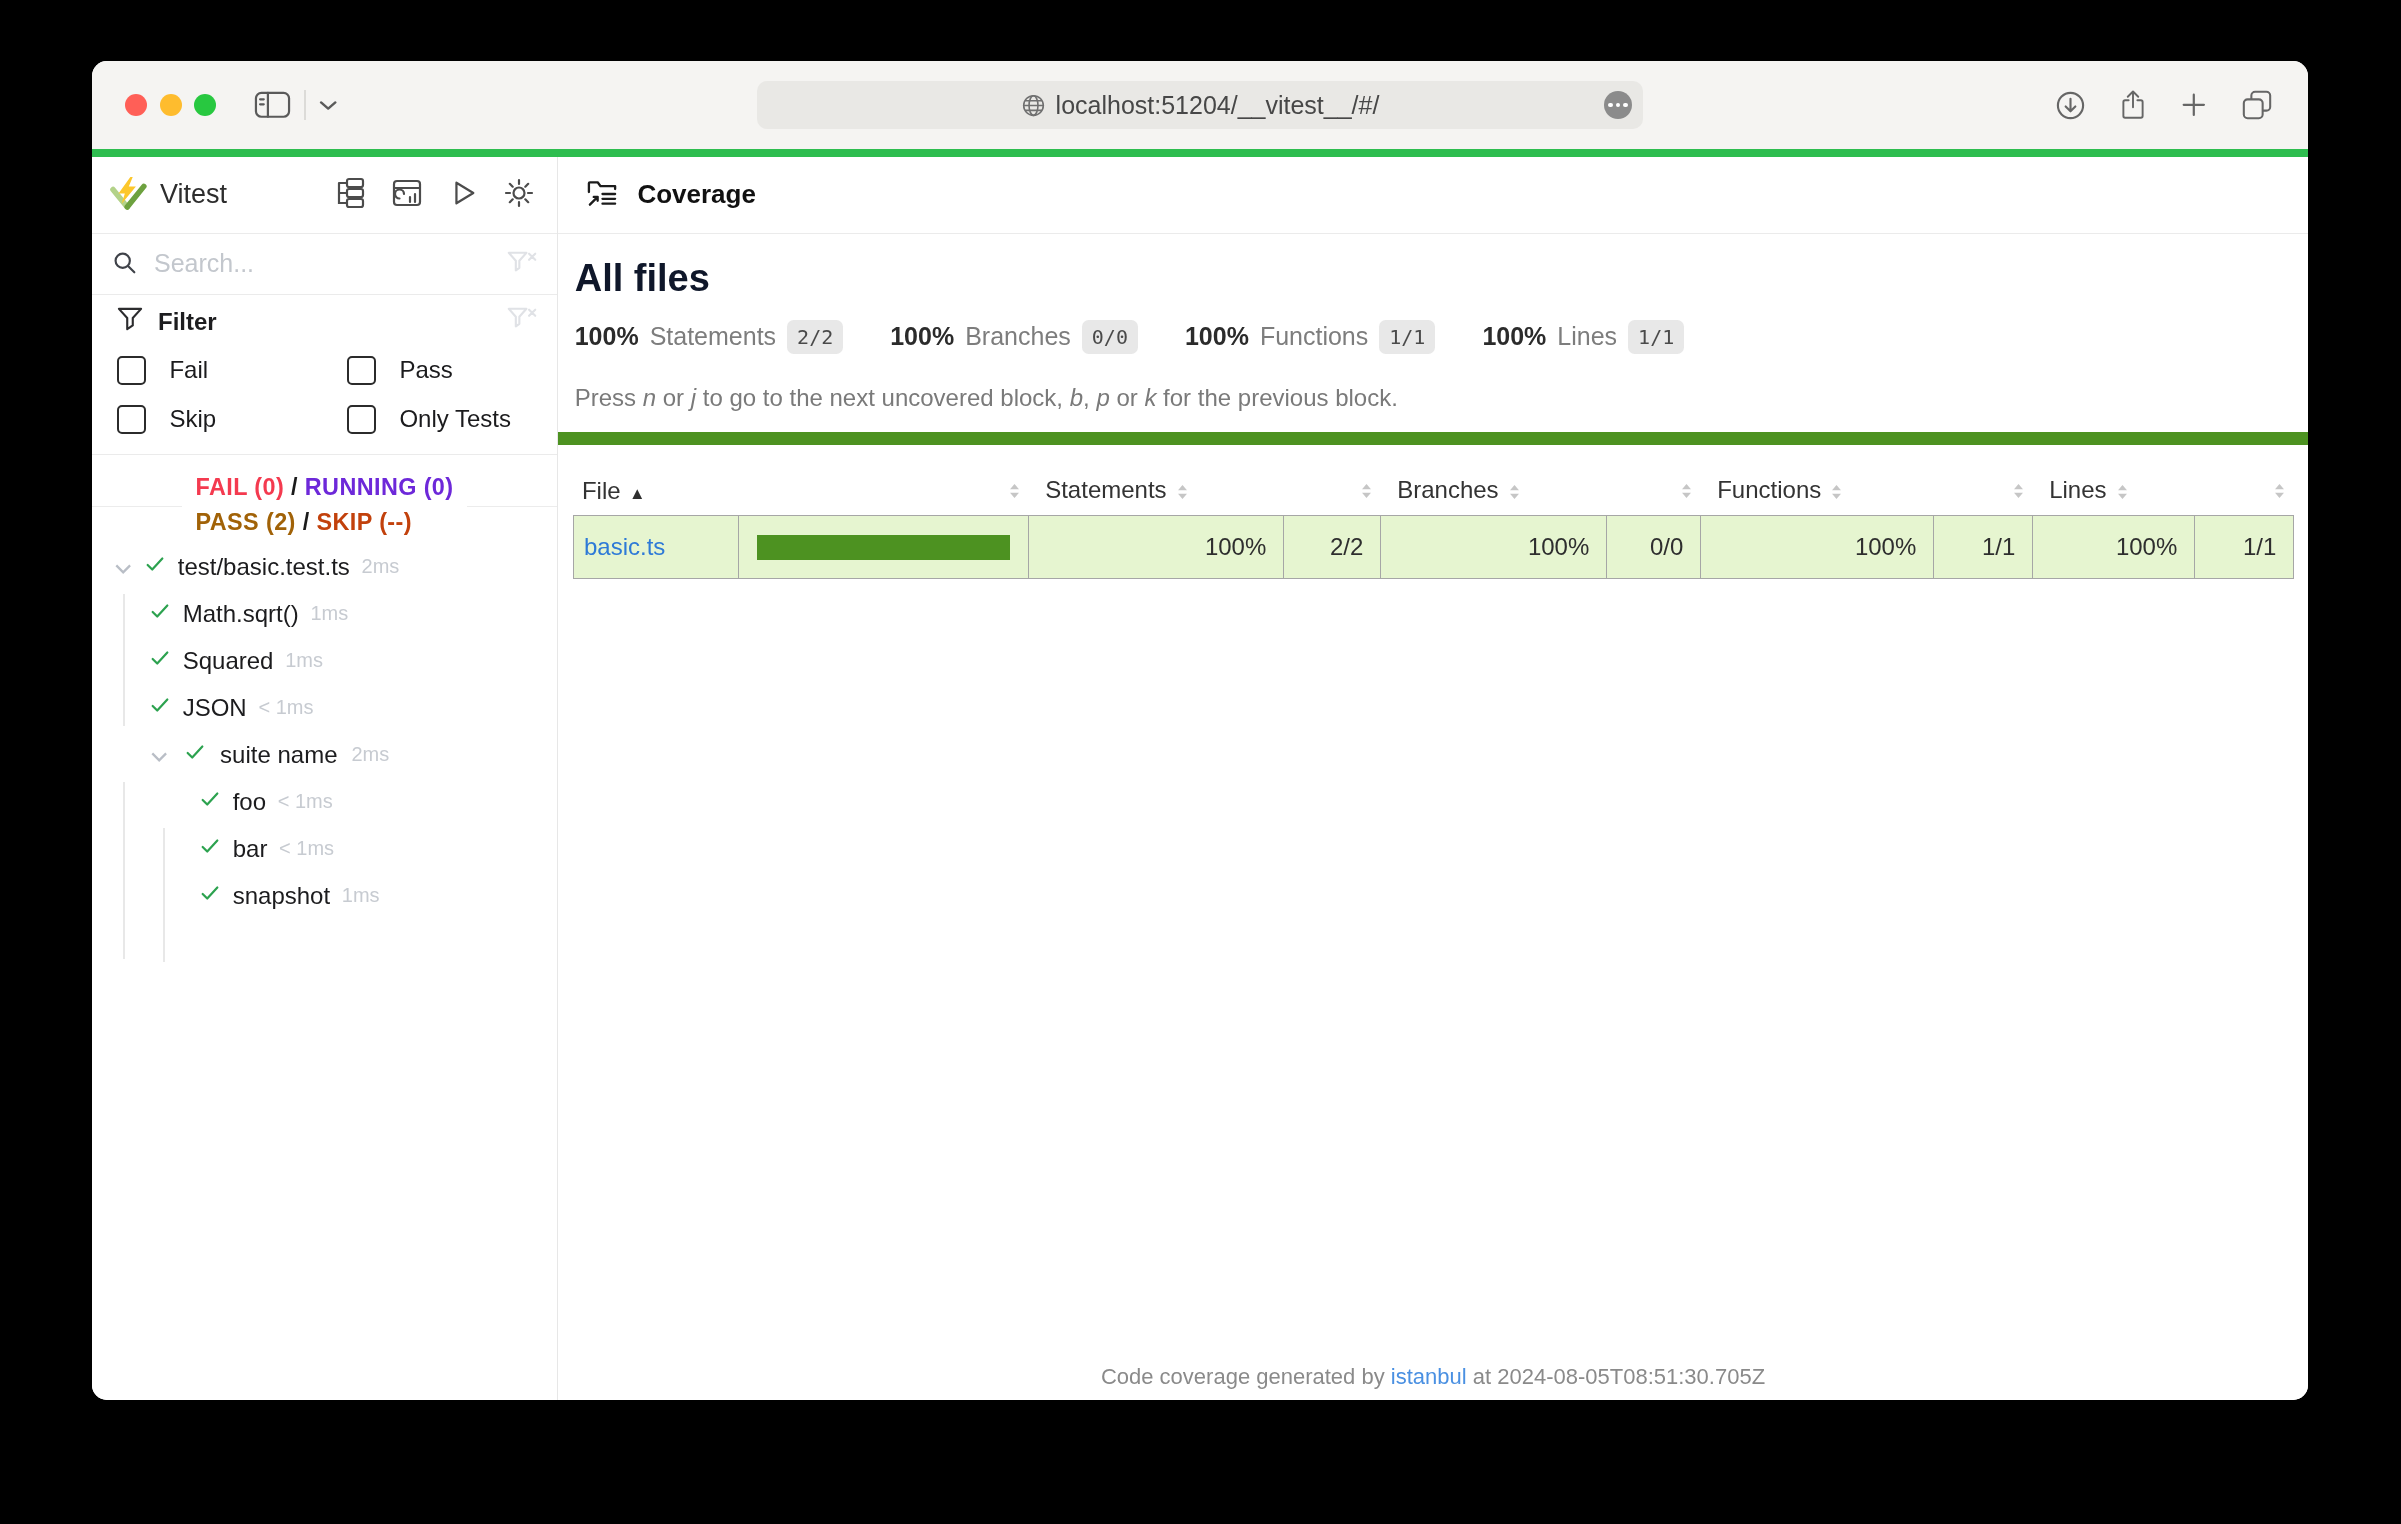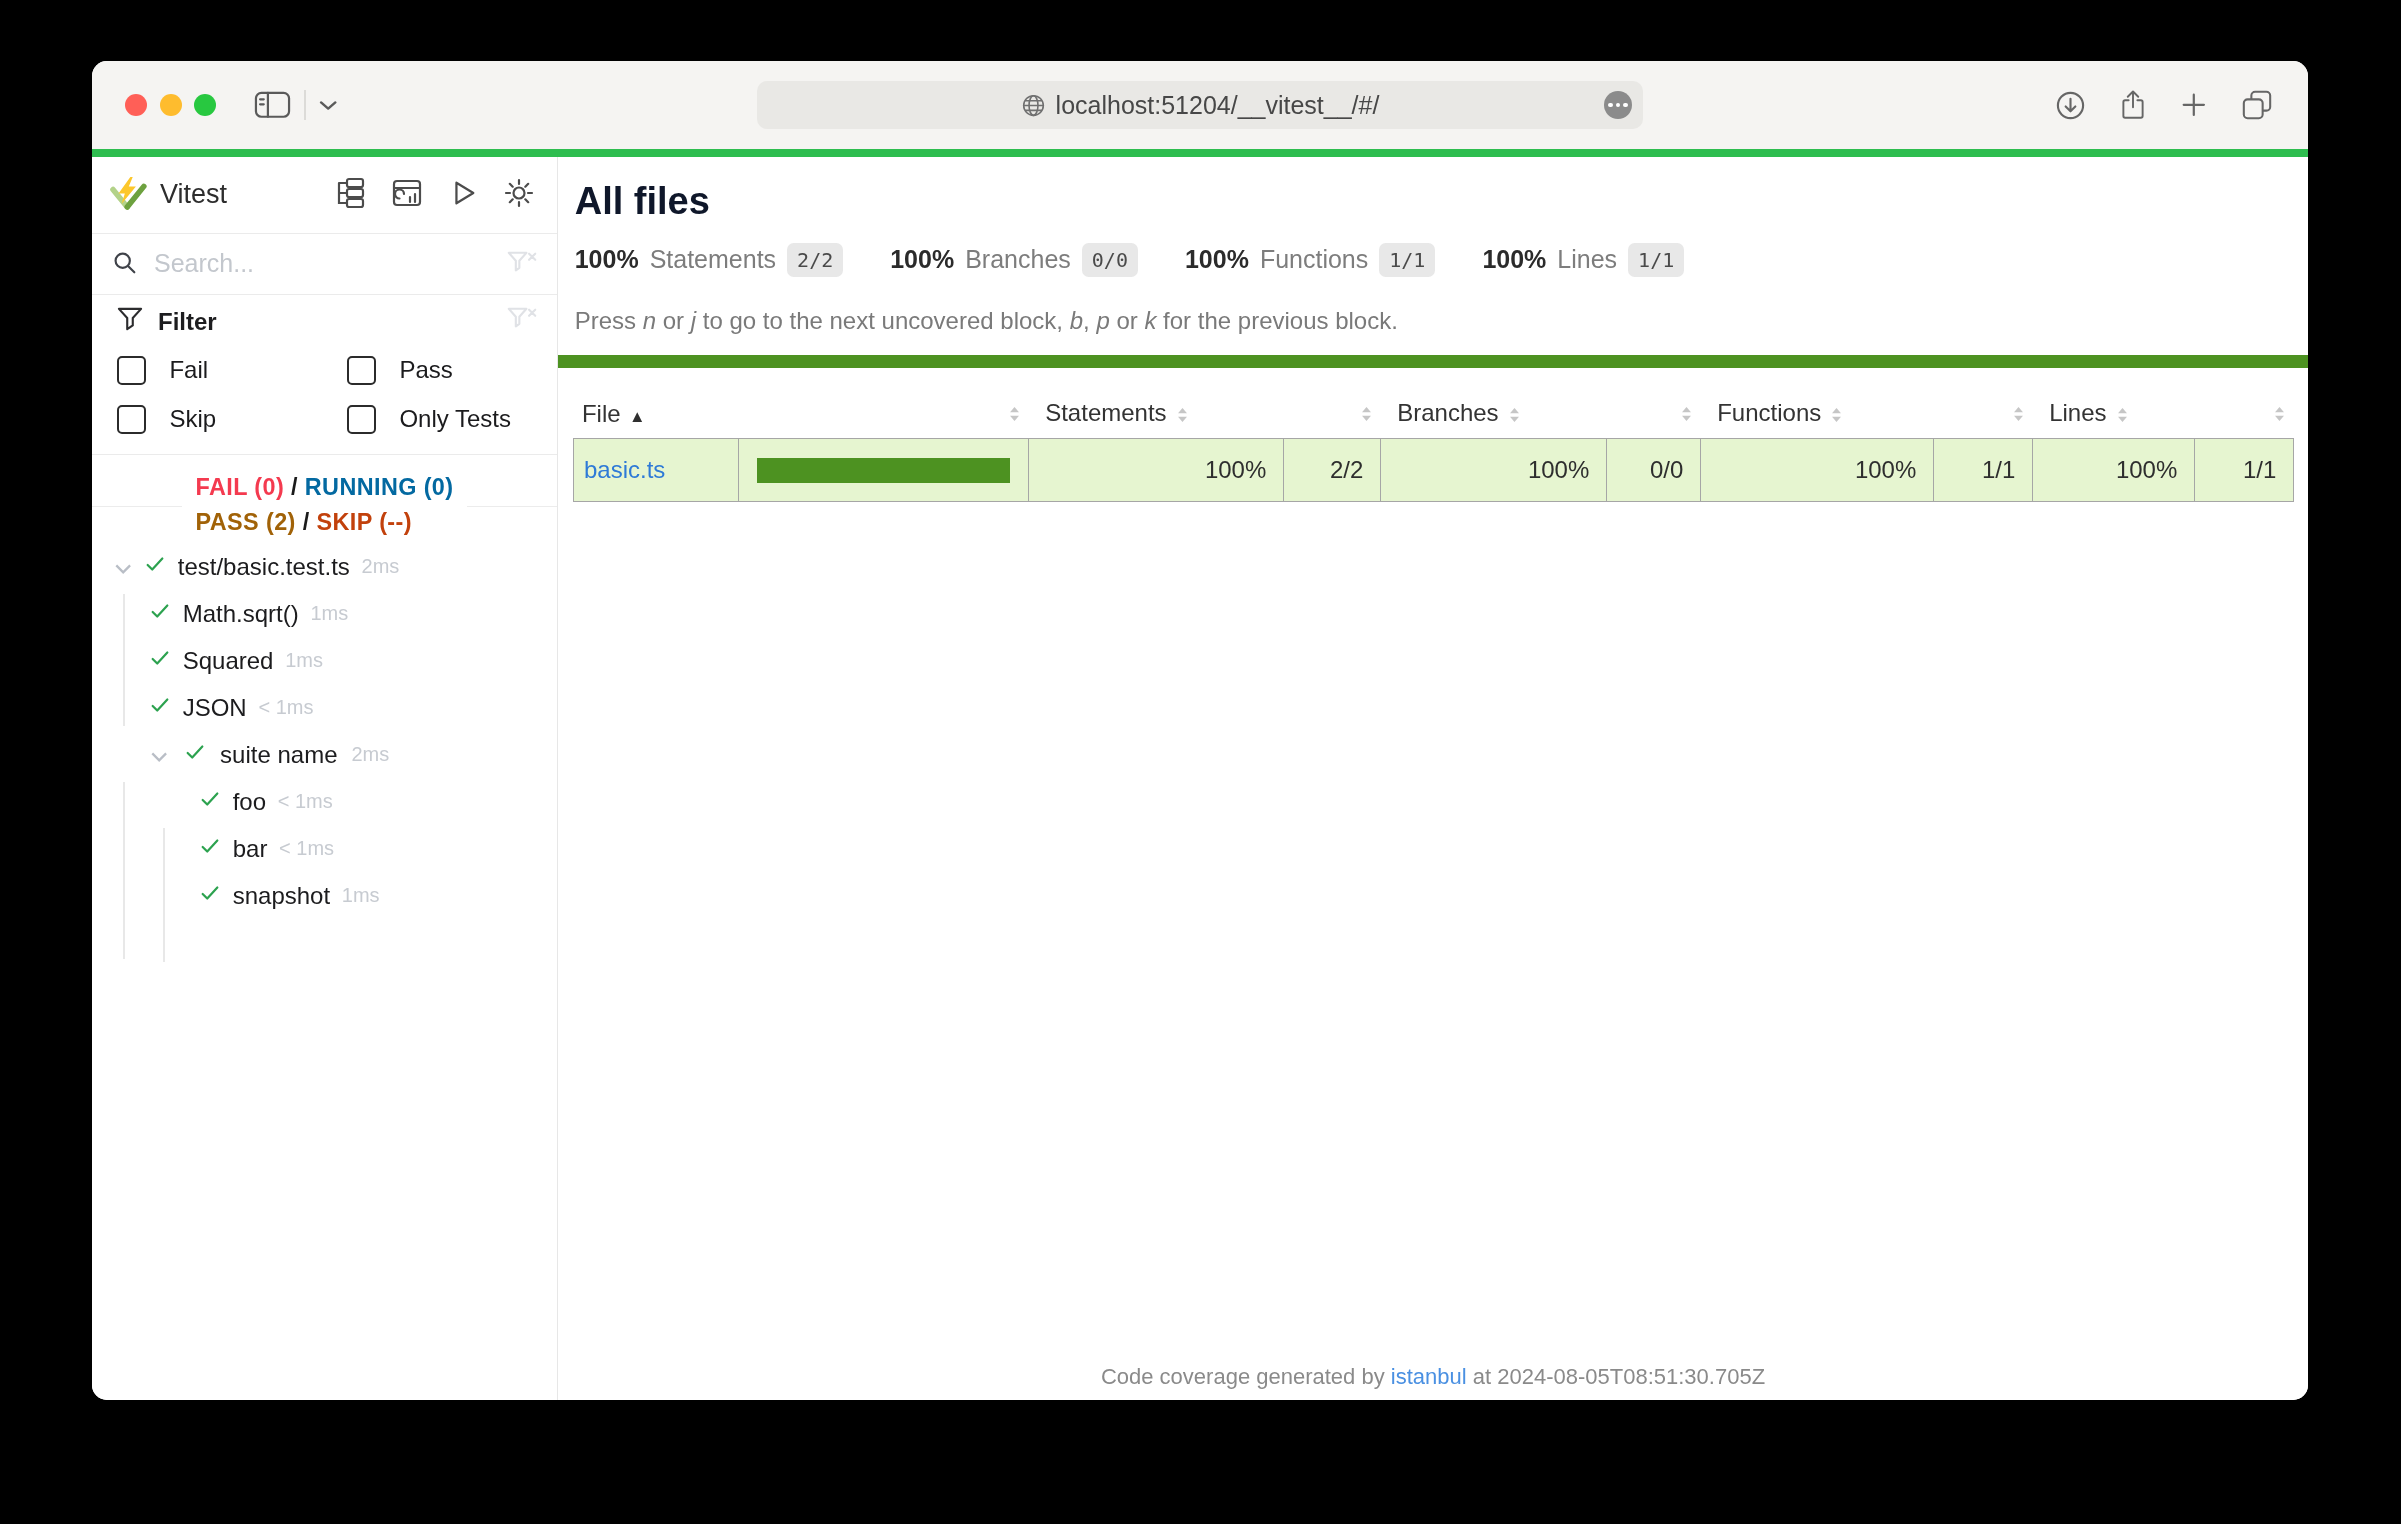--- a/index.html
+++ b/index.html
@@ -38,21 +38,21 @@
   .sb-input::placeholder{color:#c3c7cd;}
   .sb-filter{flex:none;border-bottom:1.7px solid #ebebeb;padding:11.7px 20px 20px 25px;}
   .sb-filter-title{display:flex;align-items:center;gap:15px;font-size:24px;font-weight:700;color:#1d1d1f;}
   .sb-filter-title .spacer{margin-left:auto;}
   .cb-grid{margin-top:18.4px;display:grid;grid-template-columns:230px 1fr;row-gap:20px;}
   .cb{display:flex;align-items:center;gap:23.4px;font-size:24px;color:#1b1b1d;}
   .box{width:25px;height:25px;border:2.5px solid #2b2b2b;border-radius:5px;flex:none;background:#fff;}
   .sb-status{position:relative;margin-top:15px;height:72px;text-align:center;flex:none;}
   .sb-status .rule{position:absolute;left:0;right:0;top:36px;border-top:1.7px solid #ececec;}
   .status-box{position:relative;display:inline-block;background:#fff;padding:0 13.4px;text-align:left;font-weight:700;font-size:23.4px;line-height:35px;letter-spacing:0.4px;}
-  .st-fail{color:#f43a4f;}.st-run{color:#0369a1;}.st-pass{color:#a16207;}.st-skip{color:#c2410c;}.st-sep{color:#1a1a1a;}
+  .st-fail{color:#f43a4f;}.st-run{color:#6d28d9;}.st-pass{color:#a16207;}.st-skip{color:#c2410c;}.st-sep{color:#1a1a1a;}
 
   .tree{position:relative;flex:1;padding-top:1.7px;overflow:hidden;}
   .trow{height:47px;display:flex;align-items:center;gap:11.7px;font-size:24px;color:#1c1c1e;}
   .trow .lbl{white-space:nowrap;}
   .trow .dur{font-size:20px;color:#c7cbd1;white-space:nowrap;}
   .l0{padding-left:22px;}
   .l1{padding-left:57px;}
   .l1c{padding-left:58px;gap:14px;text-align:right;}
   .l1c .check{margin-left:1.7px;}
   .l2{padding-left:107px;}
@@ -329,20 +329,30 @@
             <span class="check"><svg width="22" height="22" viewBox="0 0 24 24" fill="none" stroke="#2ca24f" stroke-width="2.4" stroke-linecap="round" stroke-linejoin="round">
                   <path d="M4 13 l5 5 L20 6"></path>
                 </svg></span>
             <span class="lbl">snapshot</span>
             <span class="dur">1ms</span>
           </div>
         </div>
       </div>
 
       <div class="main">
+        <div class="main-header">
+          <span>
+            <svg width="33" height="30" viewBox="0 0 34 30" fill="none" stroke="#1c1c1c" stroke-width="2.4" stroke-linecap="round" stroke-linejoin="round">
+              <path d="M3 14 V5 a1 1 0 0 1 1 -1 h8 l3 4 h15 v3"></path>
+              <path d="M17 16 h13 M17 21 h13 M17 26 h13"></path>
+              <path d="M4 27 L12 19 M8 19 h4 v4"></path>
+            </svg>
+          </span>
+          <span class="main-title">Coverage</span>
+        </div>
 
         <div class="main-body">
           <h1 class="allfiles">All files</h1>
 
           <div class="stats">
             <span class="stat">
               <span class="pct">100%</span>
               <span class="slbl">Statements</span>
               <span class="frac">2/2</span>
             </span>

